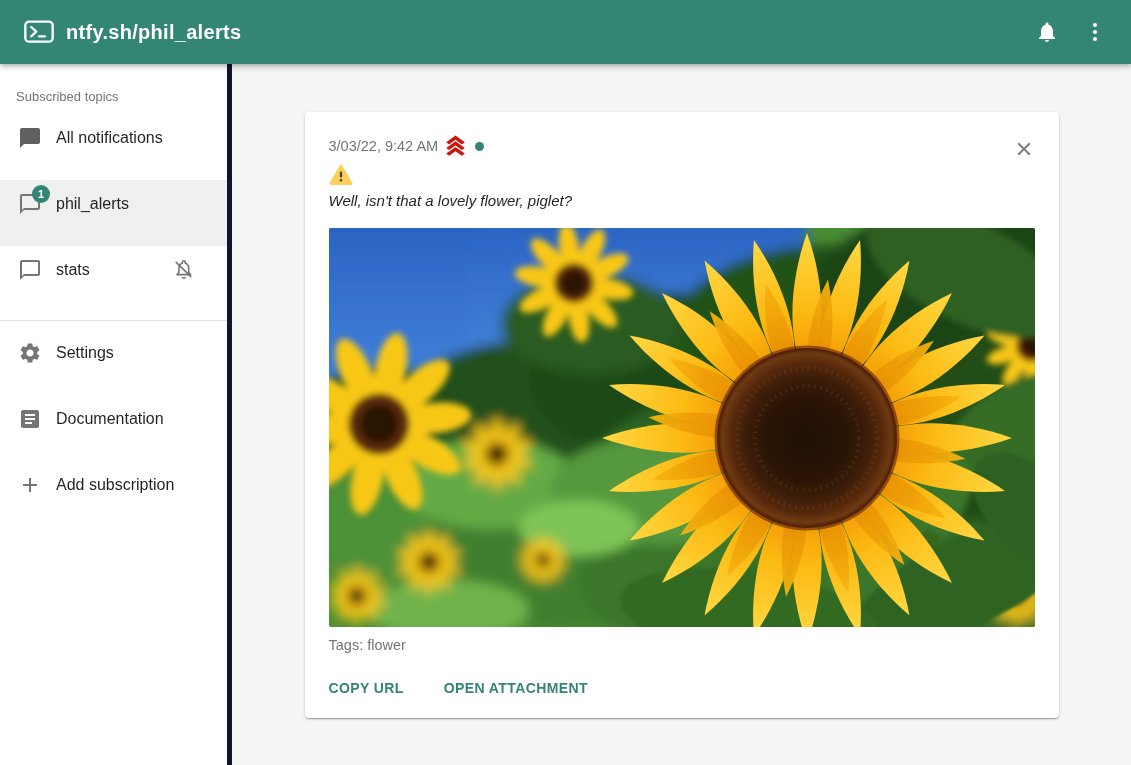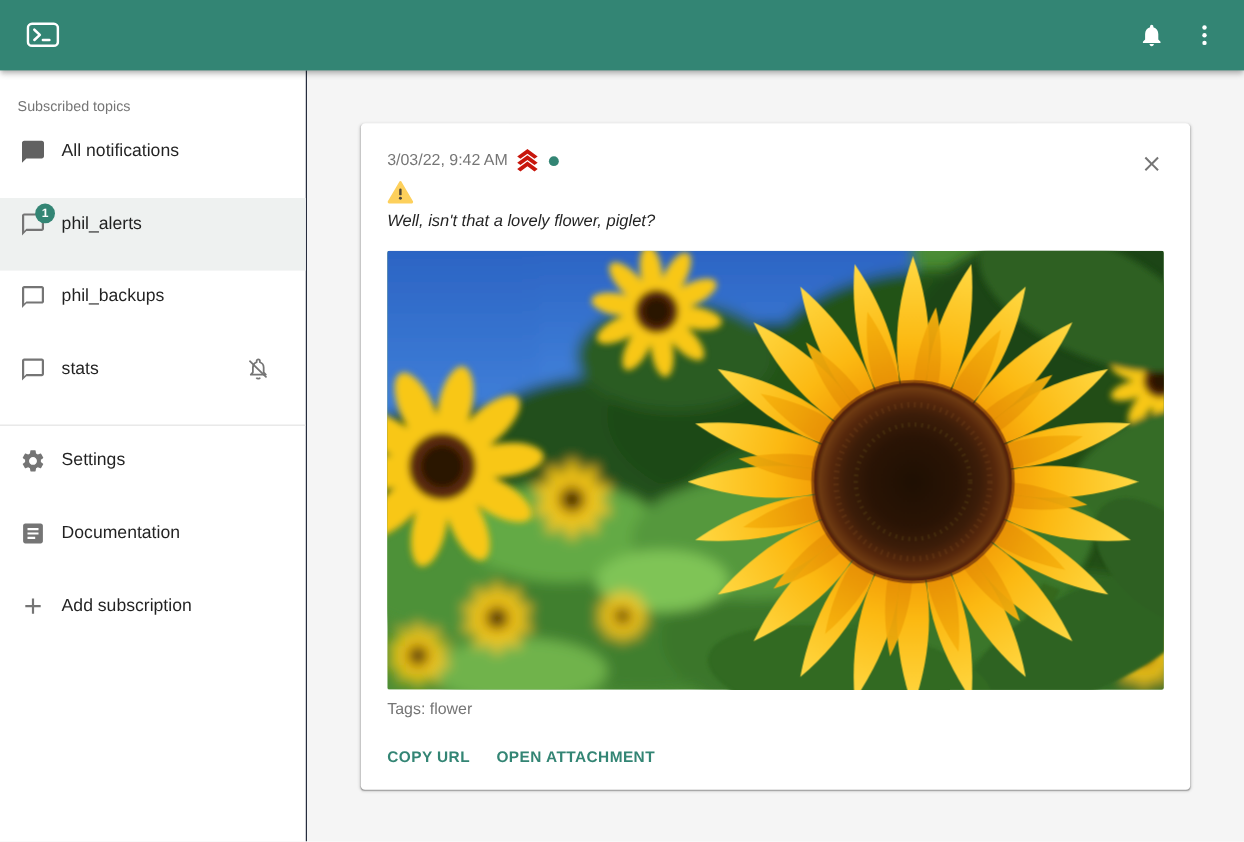--- a/index.html
+++ b/index.html
@@ -9,21 +9,21 @@
   .appbar{position:relative;z-index:10;height:64px;background:#338574;display:flex;align-items:center;
     padding:0 16px;box-sizing:border-box;box-shadow:0 2px 4px -1px rgba(0,0,0,.2),0 4px 5px 0 rgba(0,0,0,.14);}
   .appbar .logo{width:30px;height:24px;margin:0 12px 0 8px;display:flex;align-items:center;}
   .appbar h1{color:#fff;font-size:20px;font-weight:700;letter-spacing:.3px;margin:0;flex:0 0 auto;}
   .appbar .spacer{flex:1;}
   .iconbtn{width:40px;height:40px;border:none;background:transparent;display:flex;align-items:center;
     justify-content:center;cursor:pointer;border-radius:50%;padding:0;}
   
   .shell{display:flex;height:701px;}
   
-  .sidebar{width:279px;background:#fff;border-right:1px solid #0f172a;box-sizing:border-box;flex:0 0 auto;}
+  .sidebar{width:232px;background:#fff;border-right:5px solid #0f172a;box-sizing:border-box;flex:0 0 auto;}
   .subheader{color:#757575;font-size:13px;padding:25px 16px 10px 16px;}
   .navitem{display:flex;align-items:center;height:48px;padding:0 16px 18px 18px;cursor:pointer;position:relative;}
   .navitem.selected{background:#eef1f0;}
   .navitem .ic{position:relative;width:24px;height:24px;margin-right:14px;flex:0 0 auto;}
   .navitem .lbl{font-size:16px;color:rgba(0,0,0,.87);}
   .navitem .trail{margin-left:auto;width:24px;height:24px;margin-right:16px;}
   .badge{position:absolute;top:-7px;right:-8px;min-width:18px;height:18px;border-radius:9px;background:#338574;
     color:#fff;font-size:11px;font-weight:700;display:flex;align-items:center;justify-content:center;padding:0 2px;box-sizing:border-box;}
   .divider{border:none;border-top:1px solid #e0e0e0;margin:8px 0;}
   
@@ -33,35 +33,36 @@
   .meta{display:flex;align-items:center;height:20px;color:#757575;font-size:14.5px;}
   .meta .prio{margin-left:6px;display:flex;align-items:center;}
   .dot{width:9px;height:9px;border-radius:50%;background:#338574;margin-left:8px;}
   .closebtn{position:absolute;top:24px;right:22px;width:26px;height:26px;border:none;background:transparent;
     cursor:pointer;display:flex;align-items:center;justify-content:center;padding:0;}
   .cardtitle{display:flex;align-items:center;gap:7px;margin-top:8px;font-size:20.5px;color:rgba(0,0,0,.87);line-height:27px;}
   .cardbody{margin-top:4px;font-size:15px;color:rgba(0,0,0,.87);line-height:21px;font-style:italic;}
   .attachment{display:block;margin-top:17px;width:706px;height:399px;border-radius:2px;overflow:hidden;cursor:pointer;}
   .attachment svg{display:block;}
   .tags{margin-top:10px;font-size:14.5px;color:#757575;}
-  .actions{display:flex;gap:24px;margin-top:19px;}
+  .actions{display:flex;gap:40px;margin-top:19px;}
   .actionbtn{border:none;background:transparent;color:#338574;font-family:"Liberation Sans",sans-serif;
     font-size:14px;font-weight:700;letter-spacing:.4px;text-transform:uppercase;cursor:pointer;padding:8px 0;}
 </style>
 </head>
 <body>
 
 <header class="appbar">
   <span class="logo">
     <svg width="30" height="24" viewBox="0 0 27 21" fill="none">
       <rect x="1.2" y="1.2" width="24.6" height="18" rx="3.4" stroke="#fff" stroke-width="2.1"></rect>
       <path d="M6.5 6 L11 10.2 L6.5 14.4" stroke="#fff" stroke-width="2.1" stroke-linecap="round" stroke-linejoin="round"></path>
       <path d="M13.5 14.4 H18.8" stroke="#fff" stroke-width="2.1" stroke-linecap="round"></path>
     </svg>
   </span>
+  <h1>ntfy.sh/phil_alerts</h1>
   <div class="spacer"></div>
   <button class="iconbtn">
     <svg width="24" height="24" viewBox="0 0 24 24">
       <path fill="#fff" d="M12 22c1.1 0 2-.9 2-2h-4c0 1.1.9 2 2 2zm6-6v-5c0-3.07-1.64-5.64-4.5-6.32V4c0-.83-.67-1.5-1.5-1.5s-1.5.67-1.5 1.5v.68C7.63 5.36 6 7.92 6 11v5l-2 2v1h16v-1l-2-2z"></path>
     </svg>
   </button>
   <button class="iconbtn" style="margin-left:8px;">
     <svg width="24" height="24" viewBox="0 0 24 24">
       <circle cx="12" cy="5" r="2" fill="#fff"></circle>
         <circle cx="12" cy="12" r="2" fill="#fff"></circle>
@@ -87,28 +88,20 @@
     <div class="navitem selected">
       <span class="ic">
         <svg width="24" height="24" viewBox="0 0 24 24">
             <path fill="#757575" d="M20 2H4c-1.1 0-2 .9-2 2v18l4-4h14c1.1 0 2-.9 2-2V4c0-1.1-.9-2-2-2zm0 14H6l-2 2V4h16v12z"></path>
           </svg>
         <span class="badge">1</span>
       </span>
       <span class="lbl">phil_alerts</span>
     </div>
 
-    <div class="navitem">
-      <span class="ic">
-        <svg width="24" height="24" viewBox="0 0 24 24">
-            <path fill="#757575" d="M20 2H4c-1.1 0-2 .9-2 2v18l4-4h14c1.1 0 2-.9 2-2V4c0-1.1-.9-2-2-2zm0 14H6l-2 2V4h16v12z"></path>
-          </svg>
-      </span>
-      <span class="lbl">phil_backups</span>
-    </div>
 
     <div class="navitem">
       <span class="ic">
         <svg width="24" height="24" viewBox="0 0 24 24">
             <path fill="#757575" d="M20 2H4c-1.1 0-2 .9-2 2v18l4-4h14c1.1 0 2-.9 2-2V4c0-1.1-.9-2-2-2zm0 14H6l-2 2V4h16v12z"></path>
           </svg>
       </span>
       <span class="lbl">stats</span>
       <span class="trail">
         <svg width="24" height="24" viewBox="0 0 24 24" fill="none">

